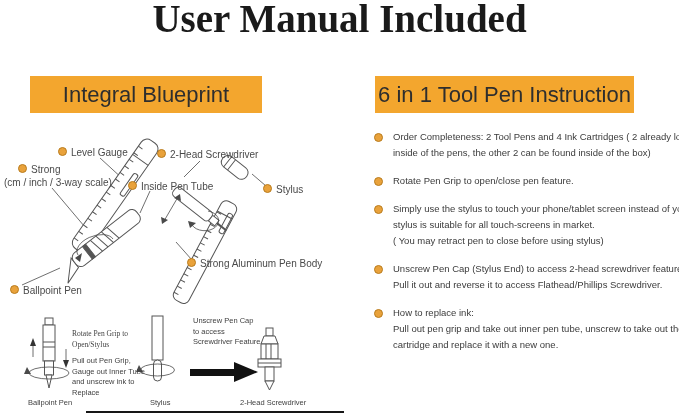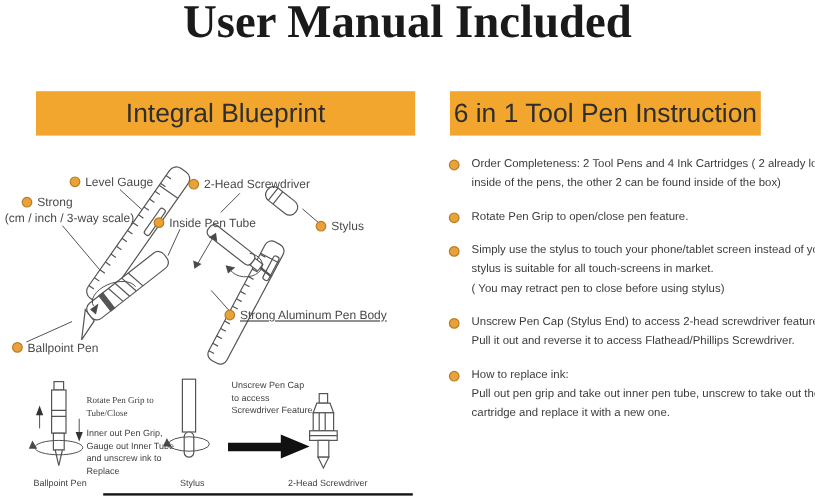--- a/index.html
+++ b/index.html
@@ -8,21 +8,21 @@
   .abs{position:absolute;}
 
   
   .title{left:0;top:-4px;width:679px;text-align:center;
          font-family:"Liberation Serif",serif;font-weight:bold;font-size:39px;
          color:#1a1a1a;letter-spacing:0px;}
 
   
   .bar{background:#F3A62E;color:#2e2e2e;text-align:center;
        font-size:22px;line-height:37px;height:37px;}
-  .bar-left{left:30px;top:76px;width:316px;}
+  .bar-left{left:30px;top:76px;width:232px;}
   .bar-right{left:375px;top:76px;width:259px;}
 
   
   .callout{display:flex;align-items:flex-start;font-size:10px;color:#4a4a4a;white-space:nowrap;}
   .dot{width:7px;height:7px;border-radius:50%;background:#E9A23B;border:1px solid #B97C1E;
        margin-right:4px;flex:0 0 auto;}
   .callout-sub{font-size:10px;color:#4a4a4a;white-space:nowrap;}
 
   
   .bullets{left:374px;top:129px;width:300px;}
@@ -105,21 +105,21 @@
   <span>2-Head Screwdriver</span>
 </div>
 <div class="abs callout" style="left:128px;top:181px;">
   <span class="dot"></span>
   <span>Inside Pen Tube</span>
 </div>
 <div class="abs callout" style="left:263px;top:184px;">
   <span class="dot"></span>
   <span>Stylus</span>
 </div>
-<div class="abs callout" style="left:187px;top:258px;text-decoration:underline;">
+<div class="abs callout" style="left:187px;top:258px;">
   <span class="dot"></span>
   <span>Strong Aluminum Pen Body</span>
 </div>
 <div class="abs callout" style="left:10px;top:285px;">
   <span class="dot"></span>
   <span>Ballpoint Pen</span>
 </div>
 
 <svg class="abs" style="left:0;top:312px;" width="360" height="102" viewBox="0 0 360 102">
 
@@ -153,24 +153,24 @@
     <path fill="none" d="M266 32 v15 M271 32 v15"></path>
     <rect x="258" y="47" width="23" height="8"></rect>
     <path fill="none" d="M258 51 h23"></path>
     <rect x="265" y="55" width="9" height="14"></rect>
     <polygon points="265,69 274,69 269.5,78"></polygon>
   </g>
 </svg>
 
 <div class="abs mini" style="left:72px;top:329px;font-family:Liberation Serif, serif;">
   <div>Rotate Pen Grip to</div>
-  <div>Tube/Close</div>
+  <div>Open/Stylus</div>
 </div>
 <div class="abs mini" style="left:72px;top:356px;">
-  <div>Inner out Pen Grip,</div>
+  <div>Pull out Pen Grip,</div>
   <div>Gauge out Inner Tube</div>
   <div>and unscrew ink to</div>
   <div>Replace</div>
 </div>
 <div class="abs mini" style="left:193px;top:316px;">
   <div>Unscrew Pen Cap</div>
   <div>to access</div>
   <div>Screwdriver Feature</div>
 </div>
 <div class="abs mini-label" style="left:28px;top:398px;">Ballpoint Pen</div>

